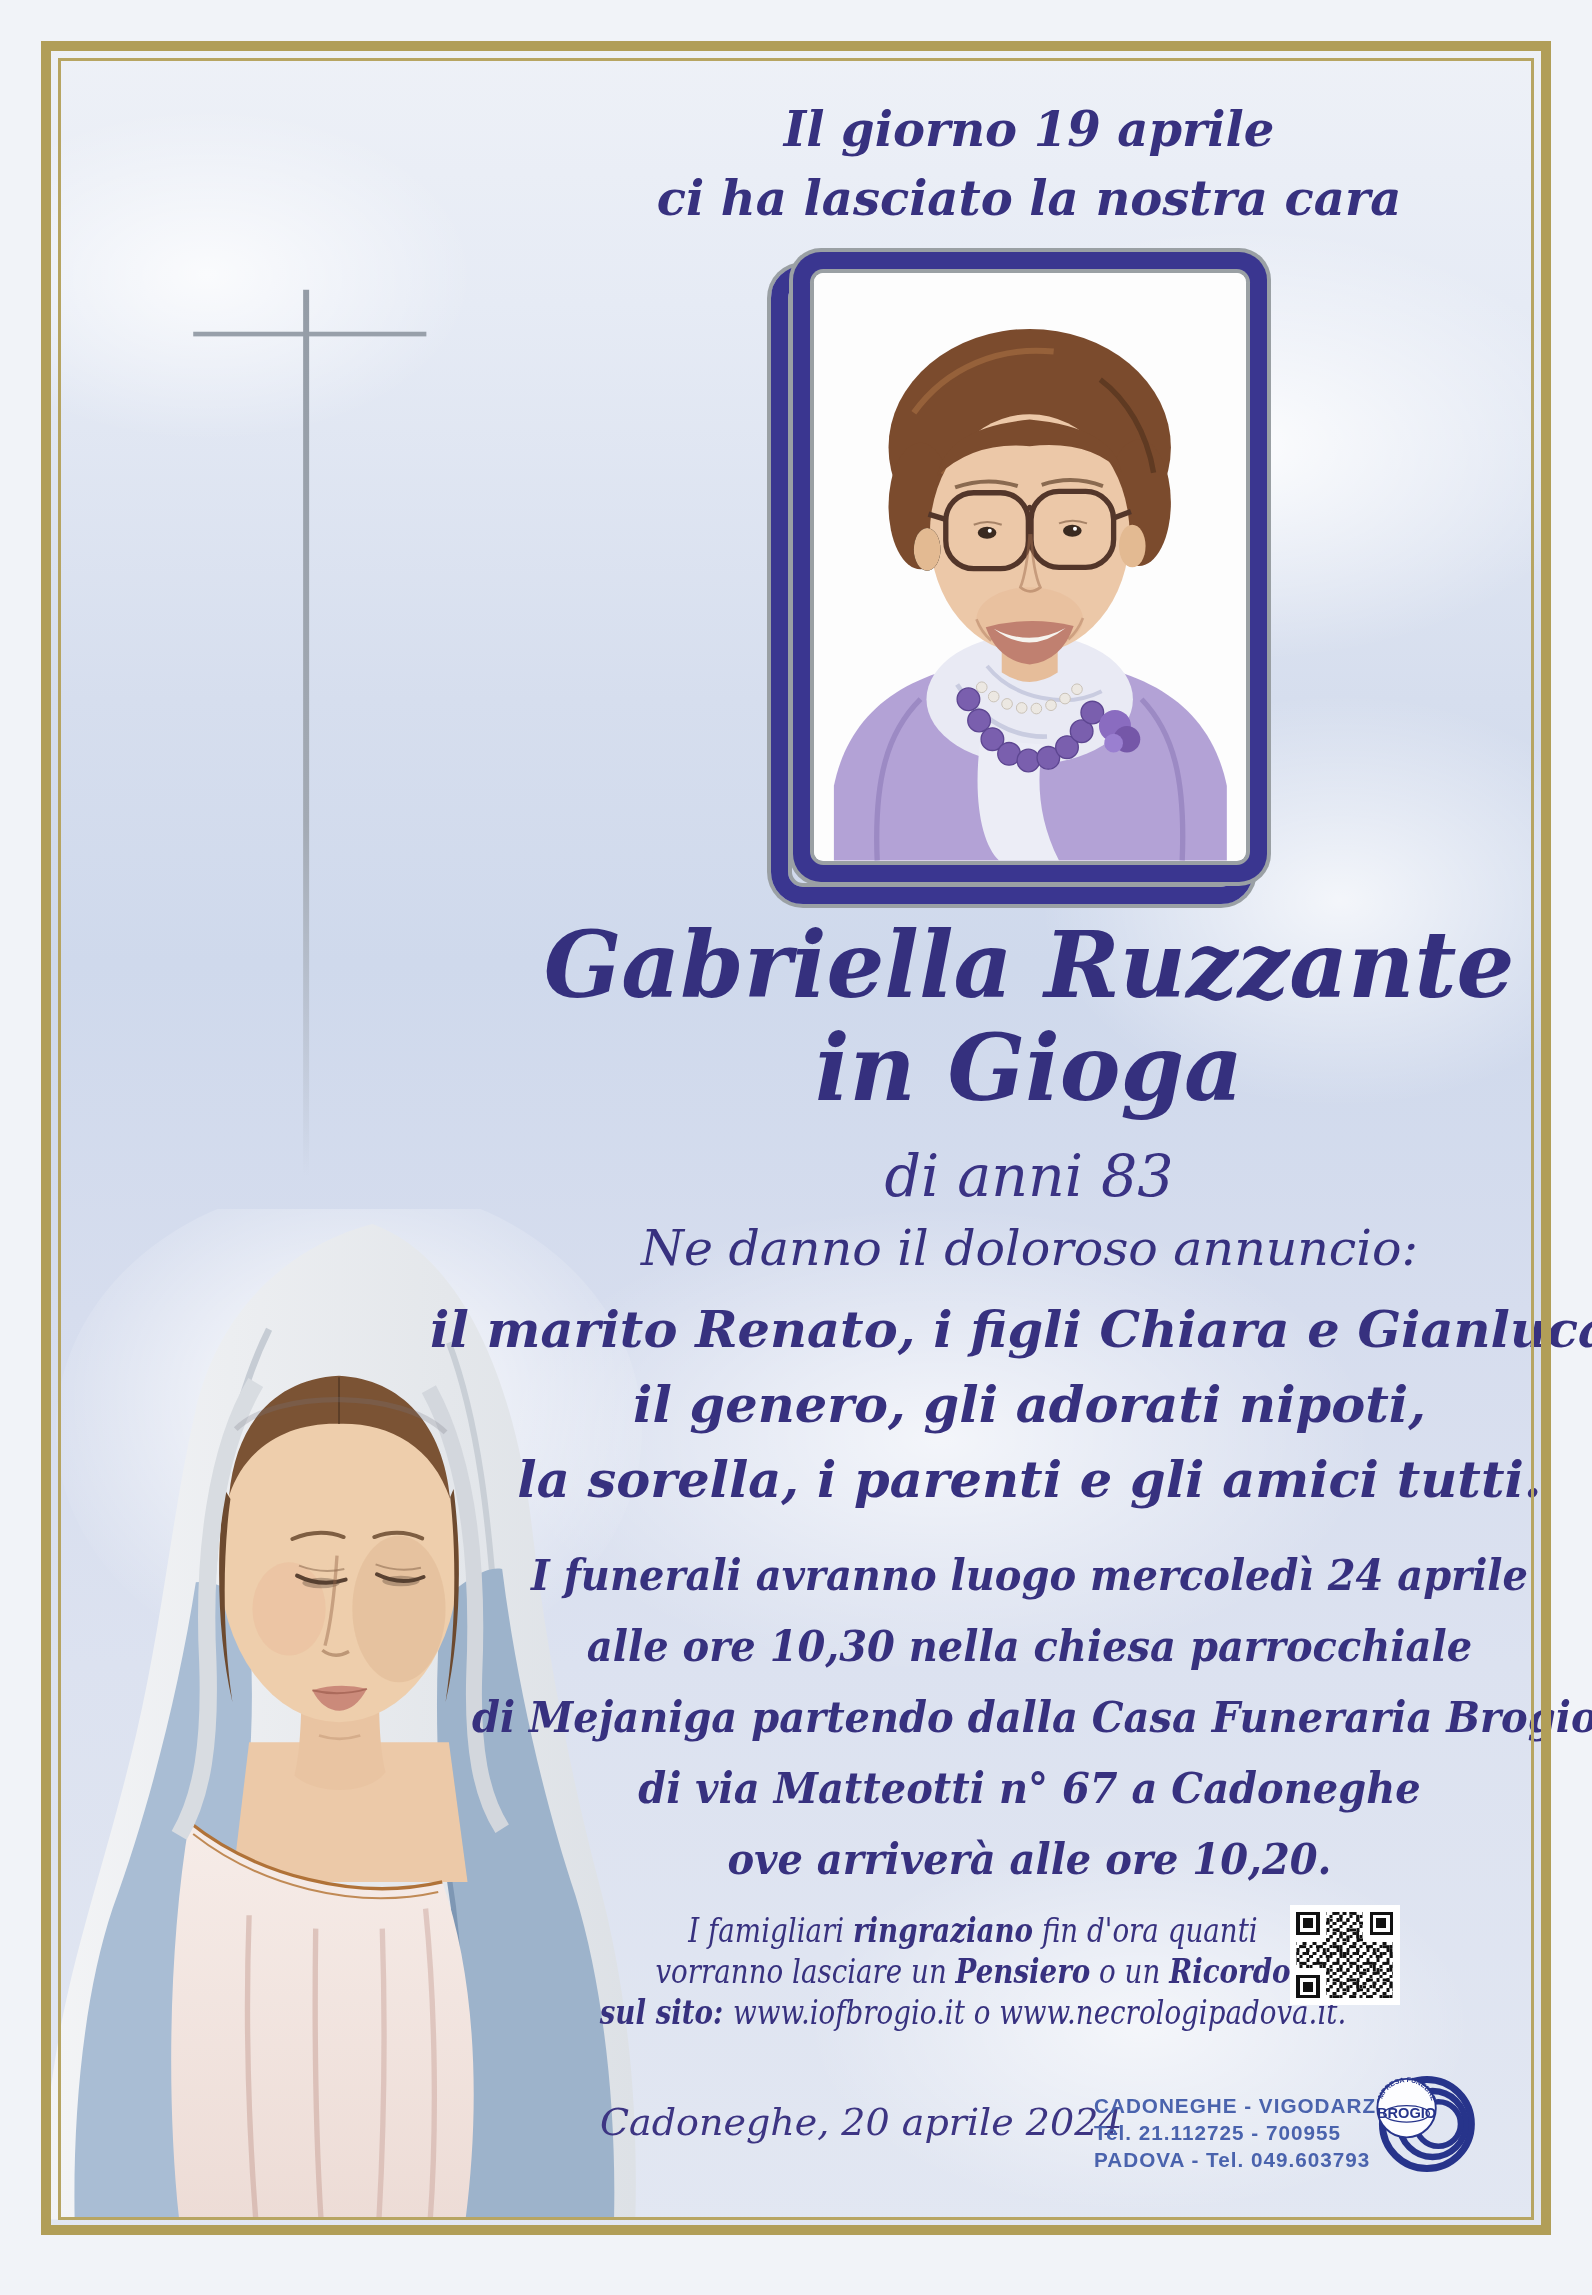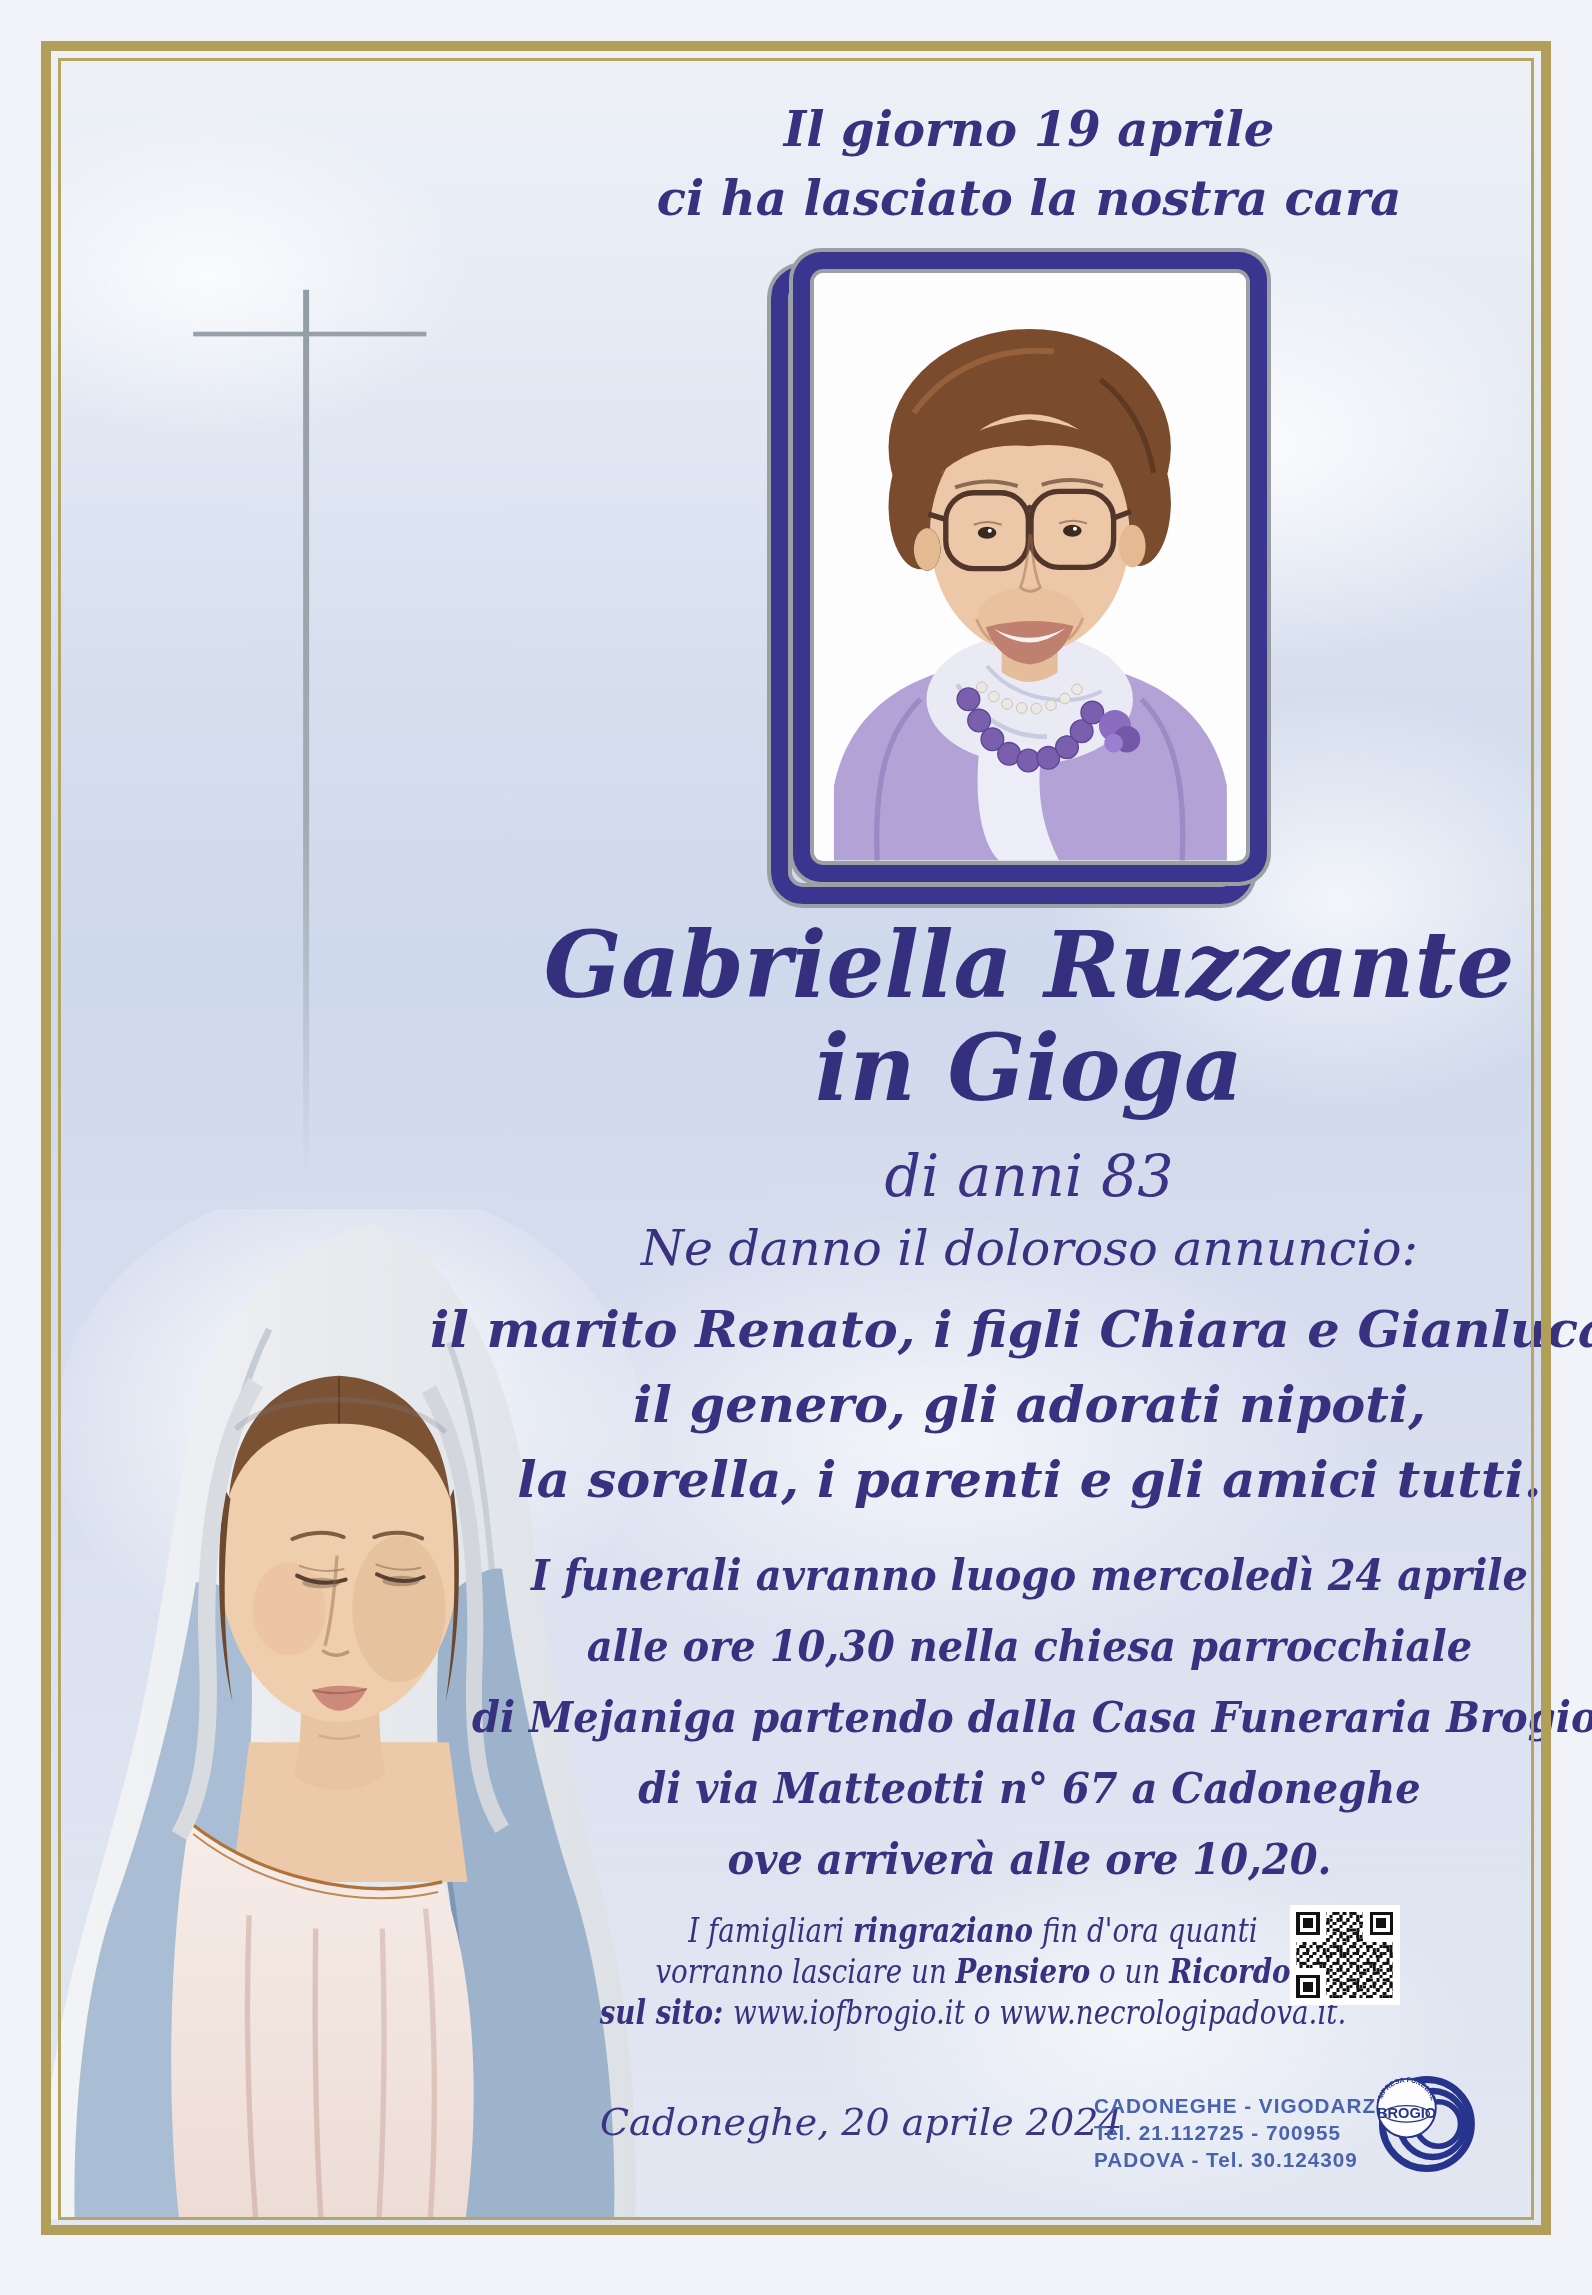--- a/index.html
+++ b/index.html
@@ -322,21 +322,21 @@
         <rect x="4" y="23" width="3" height="3" fill="#111"></rect>
     </g>
   </svg>
 </div>
 
 <div class="abs txt dateline line">Cadoneghe, 20 aprile 2024</div>
 
 <div class="abs agency">
   <div>CADONEGHE - VIGODARZERE</div>
   <div>Tel. 21.112725 - 700955</div>
-  <div>PADOVA - Tel. 30.124309</div>
+  <div>PADOVA - Tel. 049.603793</div>
 </div>
 
 <div class="abs logo">
   <svg viewBox="0 0 170 170">
     <circle cx="88" cy="85" r="70" fill="none" stroke="#27348b" stroke-width="11"></circle>
     <circle cx="97" cy="85" r="52" fill="none" stroke="#27348b" stroke-width="10"></circle>
     <circle cx="106" cy="85" r="35" fill="none" stroke="#27348b" stroke-width="9"></circle>
     <circle cx="56" cy="60" r="46" fill="#fdfdff" stroke="#27348b" stroke-width="3"></circle>
     <defs>
       <path id="arcpath" d="M 17.5,46 A 41 41 0 0 1 94.5,46"></path>

